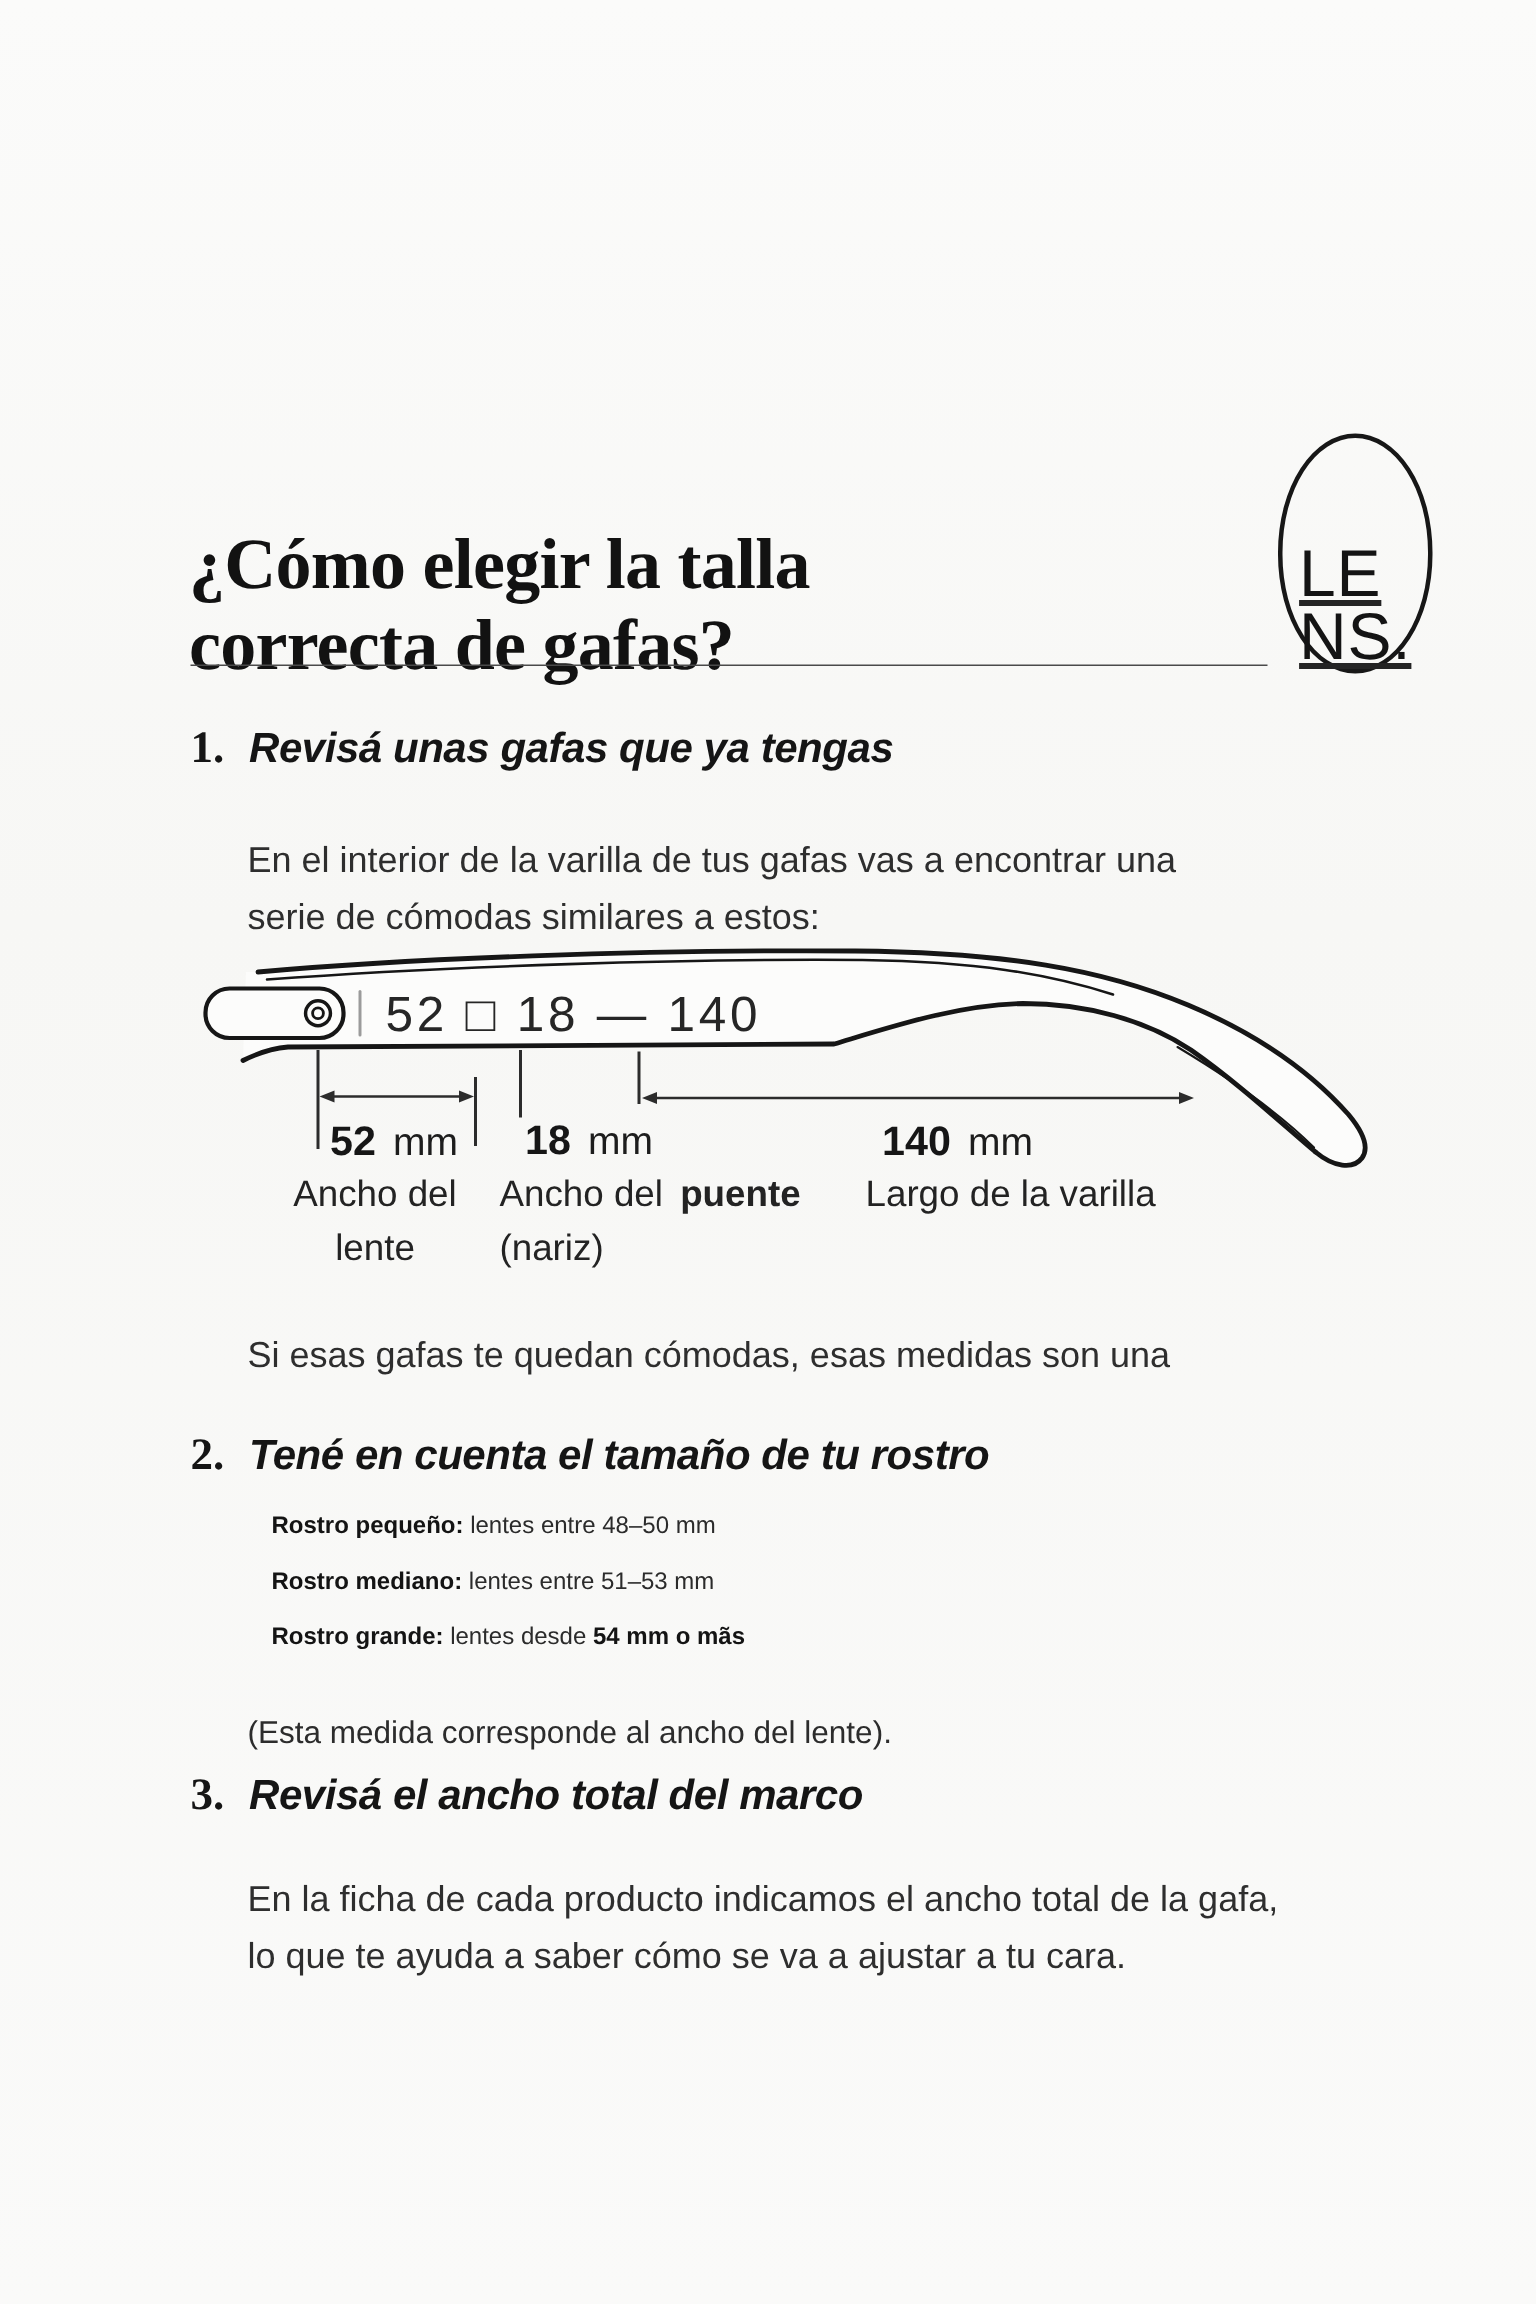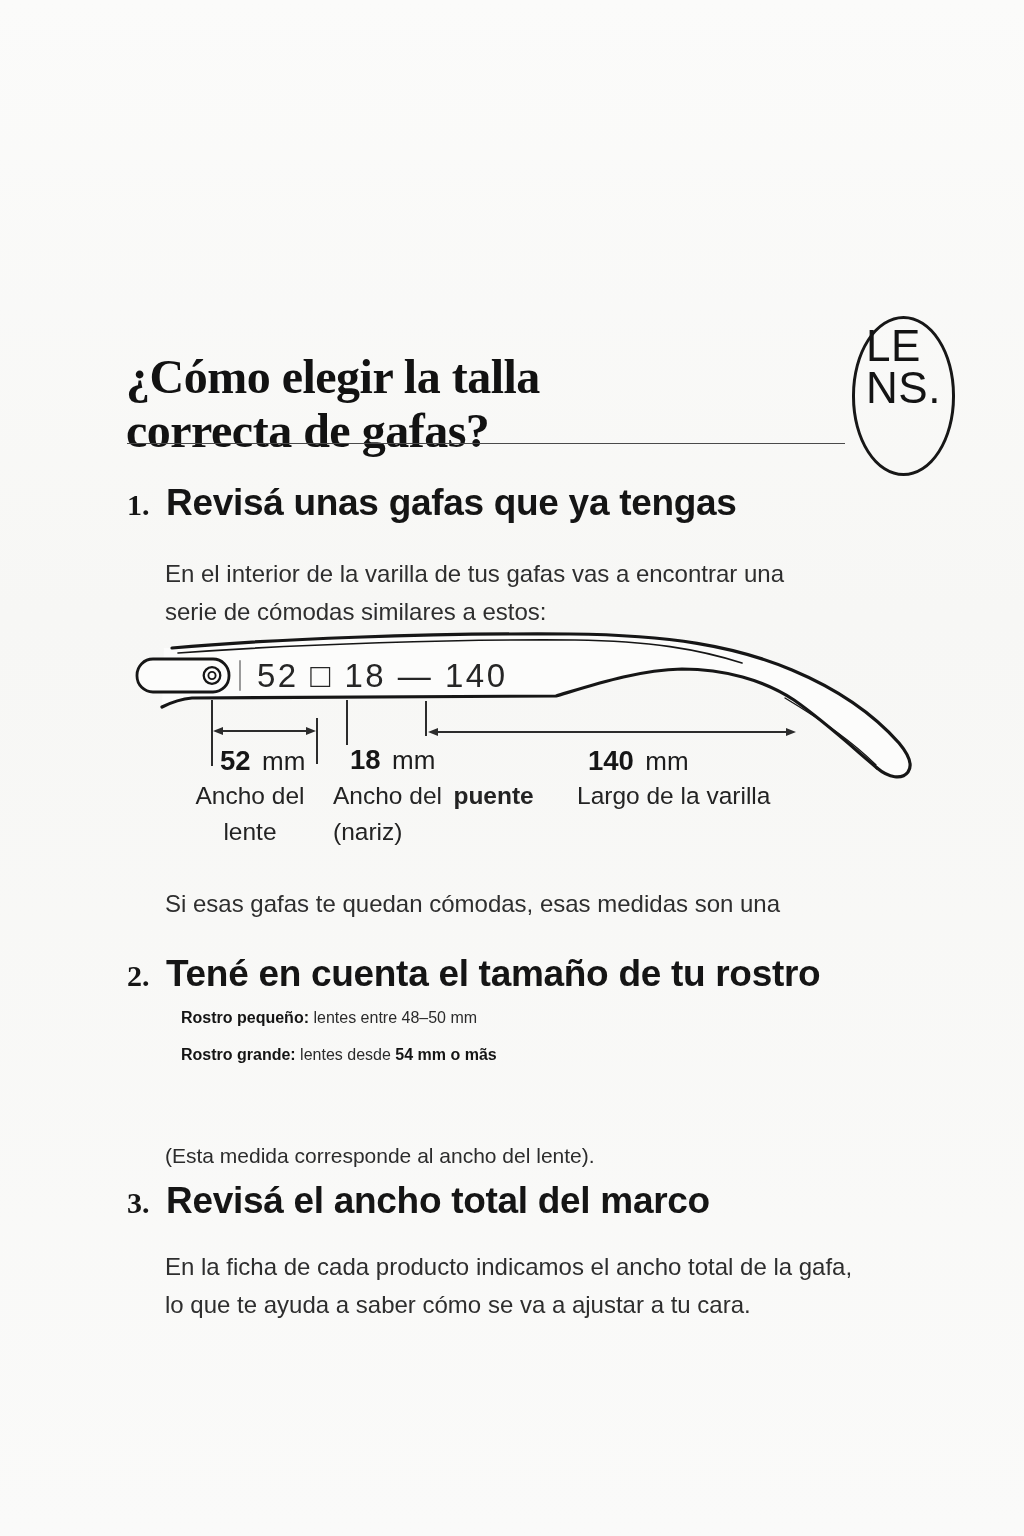--- a/index.html
+++ b/index.html
@@ -13,42 +13,42 @@
     overflow:hidden;
   }
   .title{
     position:absolute;left:126px;top:318px;
     font-family:"Liberation Serif",serif;
     font-weight:600;font-size:48px;line-height:54px;
     letter-spacing:-0.5px;color:#121212;
   }
   .title span{display:block;}
   .logo{
-    position:absolute;left:852px;top:316px;
+    position:absolute;left:852px;top:289px;
     width:103px;height:160px;box-sizing:border-box;
     border:3px solid #171717;
     border-radius:52px / 80px;
-    display:flex;align-items:flex-start;justify-content:center;
+    display:flex;align-items:flex-end;justify-content:center;text-decoration:underline;
   }
   .logo-text{
     font-size:44px;line-height:42px;font-weight:400;
     letter-spacing:0.5px;color:#141414;text-align:left;
     margin-top:6px;
   }
   .logo-text span{display:block;}
   .divider{
     position:absolute;left:127px;top:443px;width:718px;height:0;
     border:none;border-top:1.6px solid #4a4a4a;margin:0;
   }
   .h2{position:absolute;left:127px;display:flex;align-items:baseline;color:#151515;}
   .h2 .num{
     font-family:"Liberation Serif",serif;font-size:30px;font-weight:600;
     display:inline-block;width:39px;flex:0 0 39px;
   }
-  .h2 .htext{font-size:37px;font-weight:700;letter-spacing:-0.3px;}
+  .h2 .htext{font-size:28px;font-weight:700;letter-spacing:-0.3px;font-style:italic;}
   .s1-heading{top:482px;}
   .s2-heading{top:953px;}
   .s3-heading{top:1180px;}
   .para{
     position:absolute;left:165px;
     font-size:24px;line-height:38px;color:#2e2e2e;
   }
   .para span{display:block;white-space:pre;}
   .p-intro{top:531px;}
   .p-after{top:861px;}
@@ -164,20 +164,21 @@
     <span>Si esas gafas te quedan cómodas, esas medidas son una</span>
   </p>
 
   <div class="h2 s2-heading">
     <span class="num">2.</span>
     <span class="htext">Tené en cuenta el tamaño de tu rostro</span>
   </div>
 
   <div class="list">
     <span class="row"><b>Rostro pequeño:</b><span> lentes entre 48–50 mm</span><b></b></span>
+    <span class="row"><b>Rostro mediano:</b><span> lentes entre 51–53 mm</span><b></b></span>
     <span class="row"><b>Rostro grande:</b><span> lentes desde </span><b>54 mm o mãs</b></span>
   </div>
 
   <p class="note">(Esta medida corresponde al ancho del lente).</p>
 
   <div class="h2 s3-heading">
     <span class="num">3.</span>
     <span class="htext">Revisá el ancho total del marco</span>
   </div>
 

